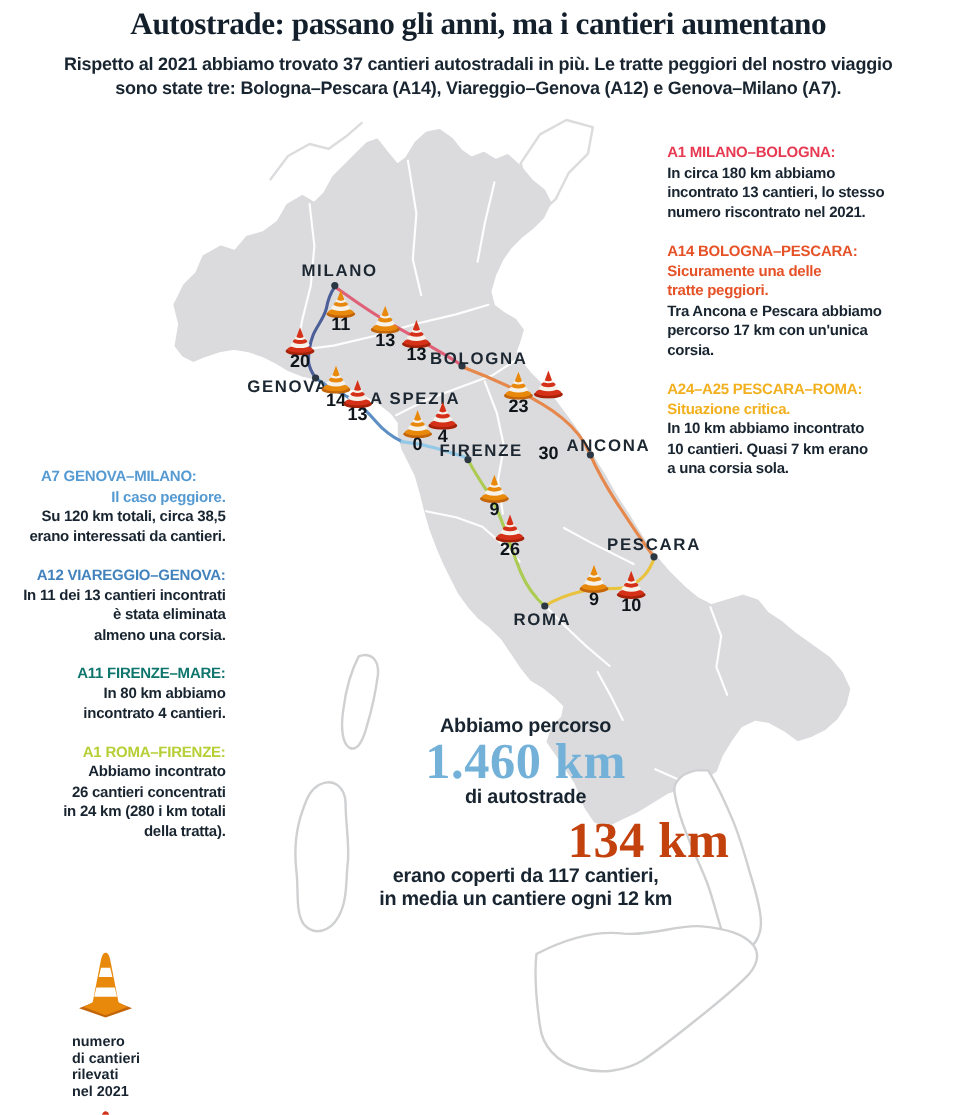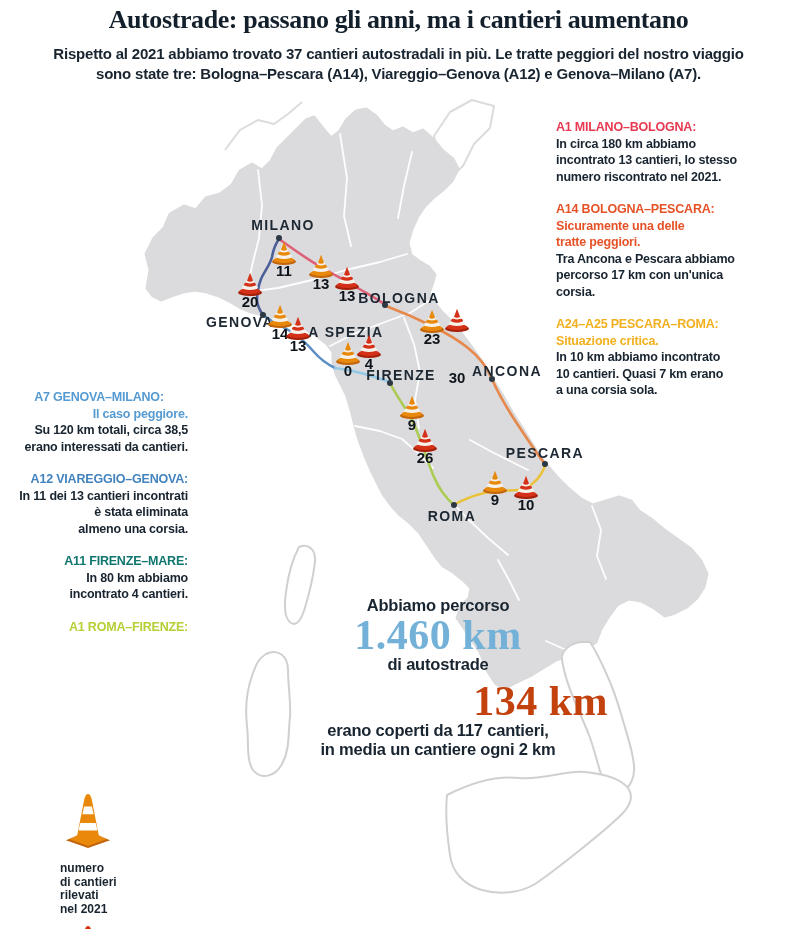--- a/index.html
+++ b/index.html
@@ -156,20 +156,24 @@
       <div class="callout">
         <div class="co-head" style="color: #0f766e;">A11 FIRENZE–MARE:</div>
 
         <div class="co-body">In 80 km abbiamo
 incontrato 4 cantieri.</div>
       </div>
 
       <div class="callout">
         <div class="co-head" style="color: rgb(183, 206, 53);">A1 ROMA–FIRENZE:</div>
 
+        <div class="co-body">Abbiamo incontrato
+26 cantieri concentrati
+in 24 km (280 i km totali
+della tratta).</div>
       </div>
     </div>
 
   <div class="map-layer">
 
       <div class="city-label" style="left: 283px; top: 225px;">MILANO</div>
 
       <div class="city-label" style="left: 240px; top: 322px;">GENOVA</div>
 
       <div class="city-label" style="left: 341px; top: 332px;">LA SPEZIA</div>
@@ -355,21 +359,21 @@
         <div class="cone-value">10</div>
       </div>
     </div>
 
   <div class="stats">
     <div class="s-label">Abbiamo percorso</div>
     <div class="s-big" style="color: rgb(115, 177, 216);">1.460 km</div>
     <div class="s-label">di autostrade</div>
     <div class="s-big s-big2" style="color: #c2410c; text-align: right;">134 km</div>
     <div class="s-label">erano coperti da 117 cantieri,</div>
-    <div class="s-label">in media un cantiere ogni 2 km</div>
+    <div class="s-label">in media un cantiere ogni 12 km</div>
   </div>
 
   <div class="legend">
 
       <div class="legend-row y2021">
         <span class="legend-cone">
           <svg width="50" height="58" viewBox="0 0 52 60" aria-hidden="true">
             <path class="k-dark" d="M26,42 L49,51 L26,59 L3,51 Z"></path>
             <path class="k-main" d="M26,40 L45,50 L26,57 L7,50 Z"></path>
             <path class="k-main" d="M26,3 C28,3 29,5 30,9 L38,50 L14,50 L22,9 C23,5 24,3 26,3 Z"></path>

